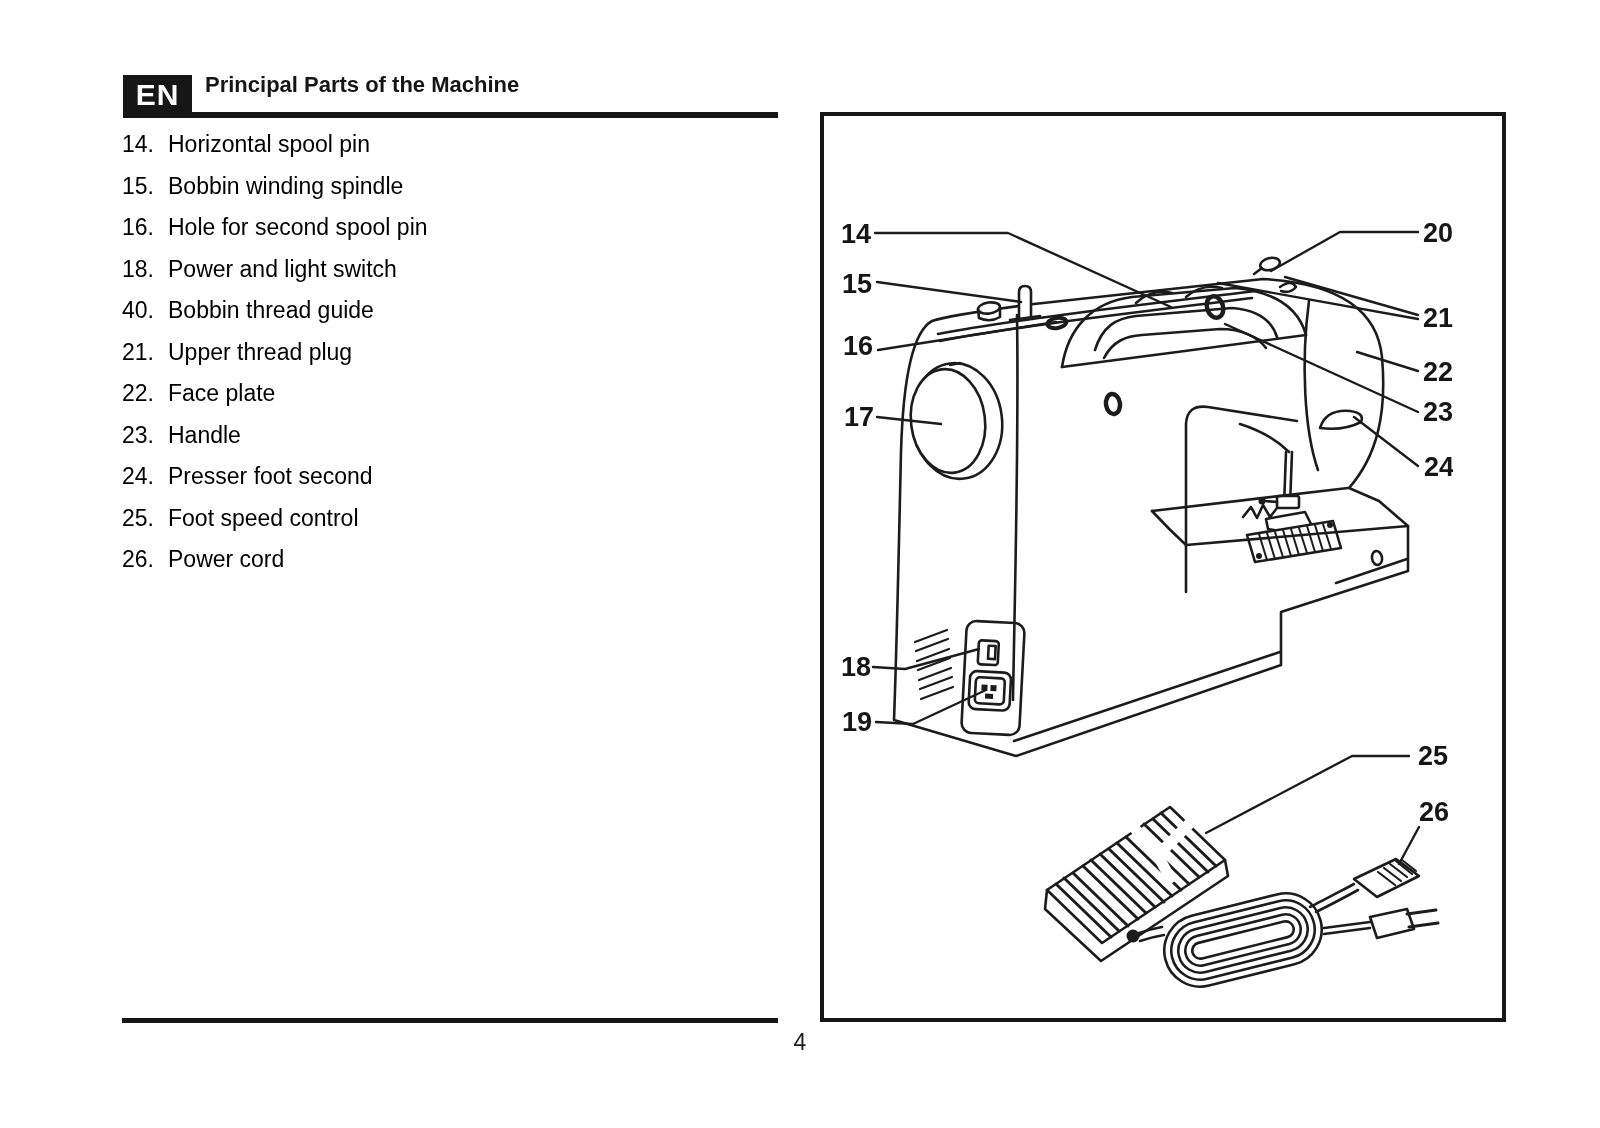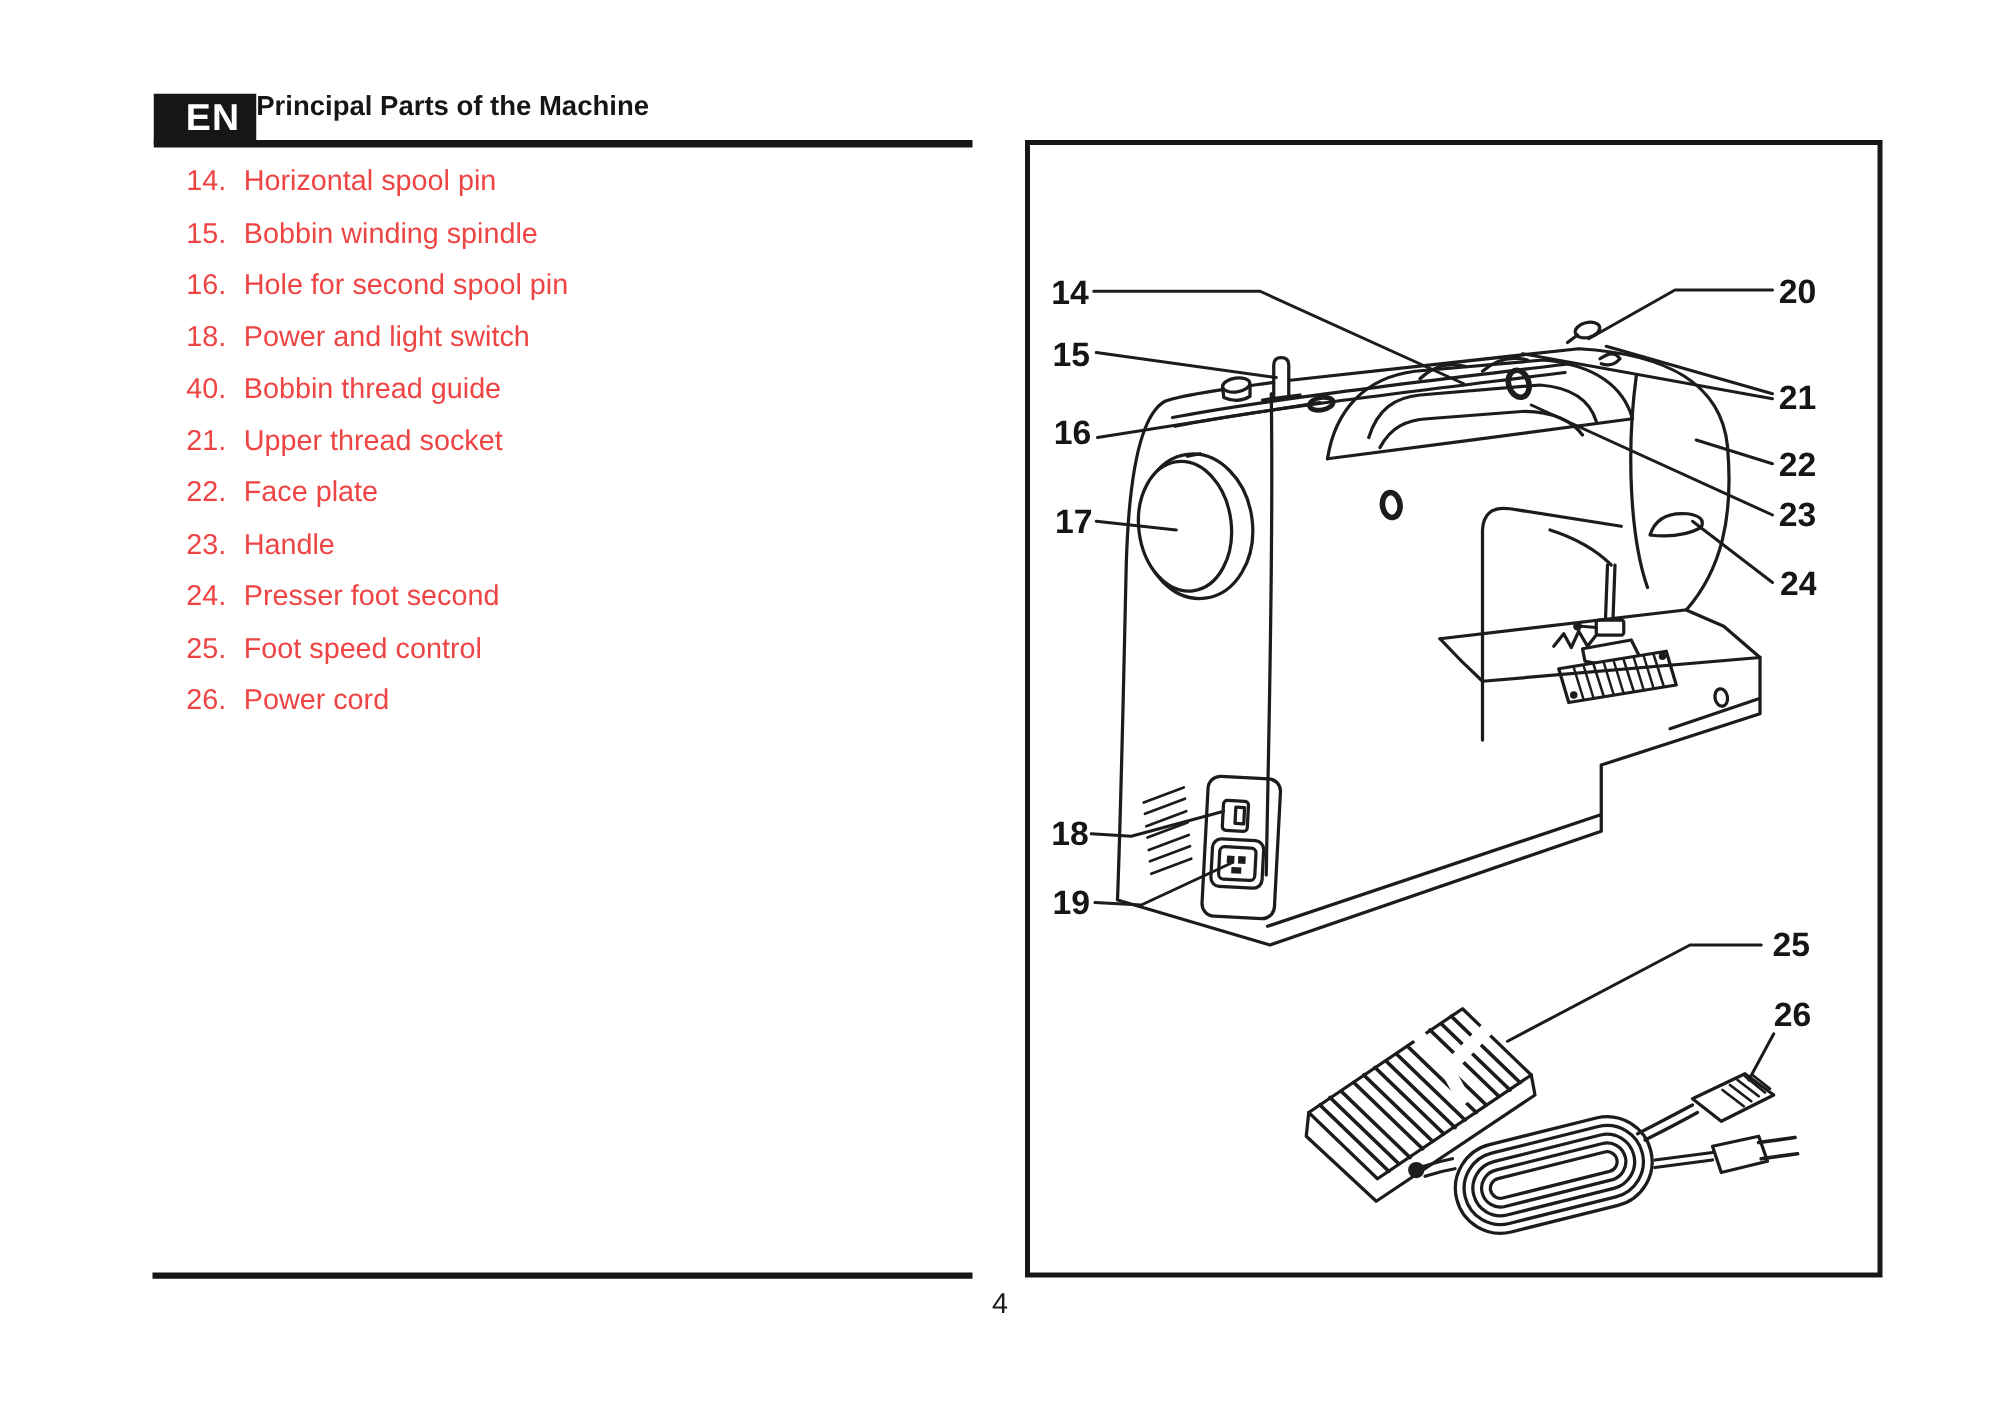--- a/index.html
+++ b/index.html
@@ -3,29 +3,29 @@
 <meta charset="utf-8">
 <style>
   html,body{margin:0;padding:0;}
   body{
     width:1600px;height:1128px;position:relative;background:#ffffff;
     font-family:"Liberation Sans", sans-serif;color:#1c1c1c;overflow:hidden;
   }
   .badge{
     position:absolute;left:123px;top:75px;width:69px;height:40px;
     background:#161616;color:#ffffff;font-weight:bold;font-size:30px;
-    display:flex;align-items:center;justify-content:center;letter-spacing:1px;padding-left:13px;
+    display:flex;align-items:center;justify-content:center;letter-spacing:1px;
   }
   .page-title{
     position:absolute;left:205px;top:72px;font-size:22px;font-weight:bold;color:#161616;
     white-space:nowrap;
   }
   .title-rule{position:absolute;left:123px;top:112px;width:655px;height:6px;background:#161616;}
   .parts-list{position:absolute;left:122px;top:131px;list-style:none;margin:0;padding:0;}
-  .parts-list li{height:41.5px;display:flex;align-items:flex-start;font-size:23px;color:#ef4444;margin-left:27px;}
+  .parts-list li{height:41.5px;display:flex;align-items:flex-start;font-size:23px;color:#000000;}
   .parts-list .num{width:46px;flex:0 0 46px;}
   .diagram-frame{
     position:absolute;left:820px;top:112px;width:686px;height:910px;
     border:4px solid #161616;box-sizing:border-box;background:#ffffff;
   }
   .footer-rule{position:absolute;left:122px;top:1018px;width:656px;height:5px;background:#161616;}
   .page-number{position:absolute;left:780px;top:1029px;width:40px;text-align:center;font-size:23px;color:#1c1c1c;}
   svg text{font-family:"Liberation Sans", sans-serif;font-weight:bold;font-size:27px;fill:#161616;}
 </style>
 </head>
@@ -51,21 +51,21 @@
   <li>
       <span class="num">18.</span>
       <span>Power and light switch</span>
     </li>
   <li>
       <span class="num">40.</span>
       <span>Bobbin thread guide</span>
     </li>
   <li>
       <span class="num">21.</span>
-      <span>Upper thread socket</span>
+      <span>Upper thread plug</span>
     </li>
   <li>
       <span class="num">22.</span>
       <span>Face plate</span>
     </li>
   <li>
       <span class="num">23.</span>
       <span>Handle</span>
     </li>
   <li>

